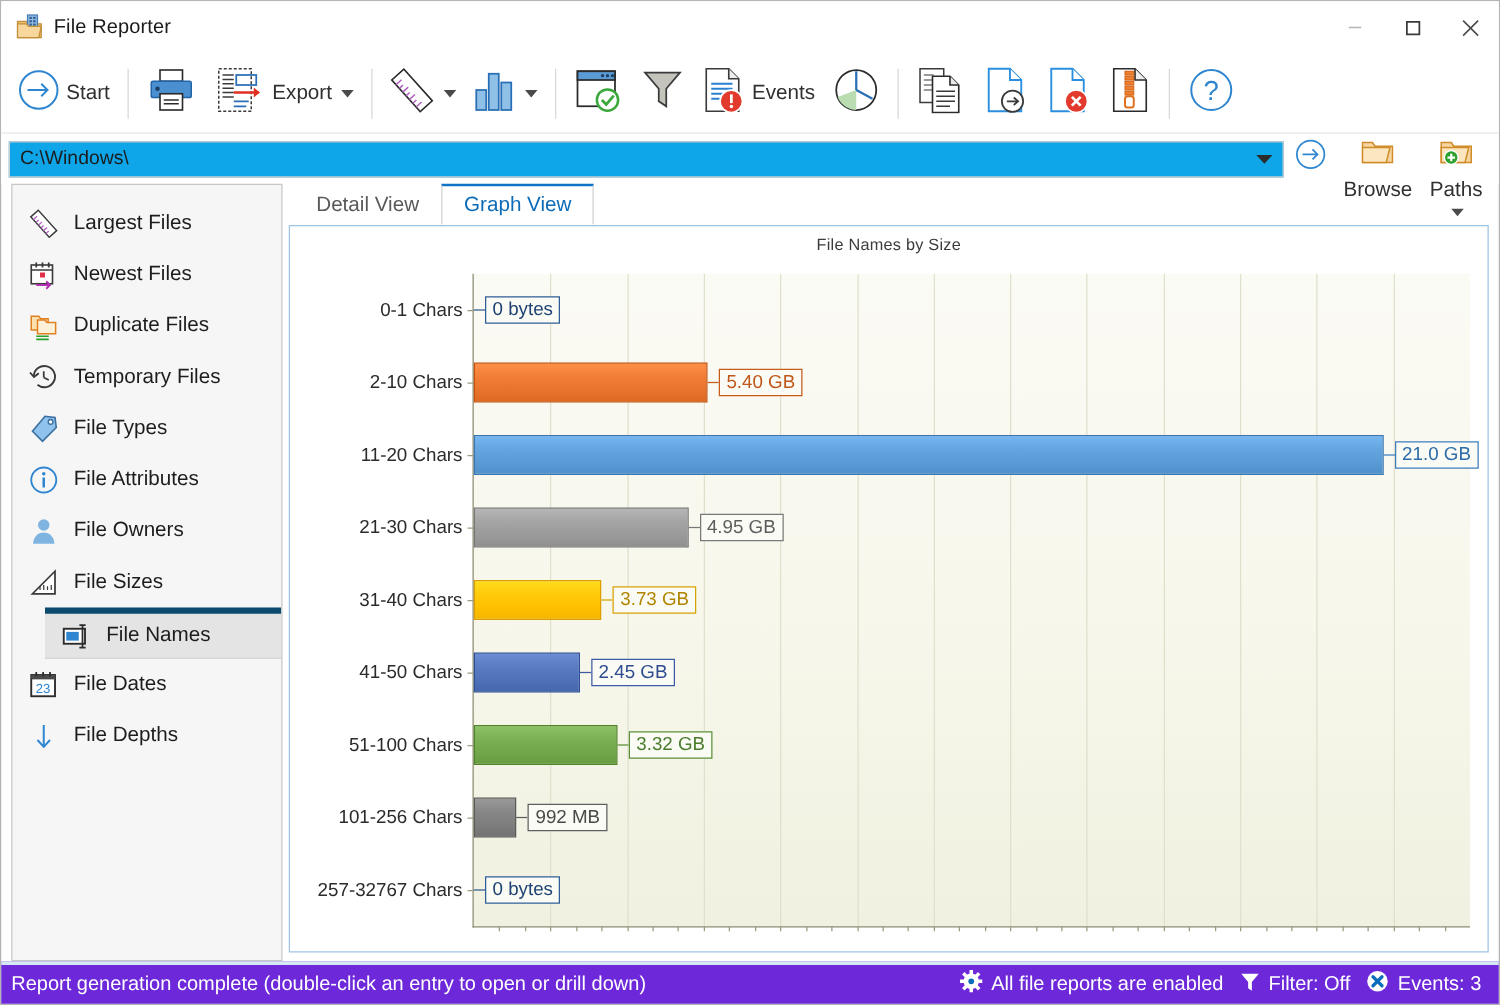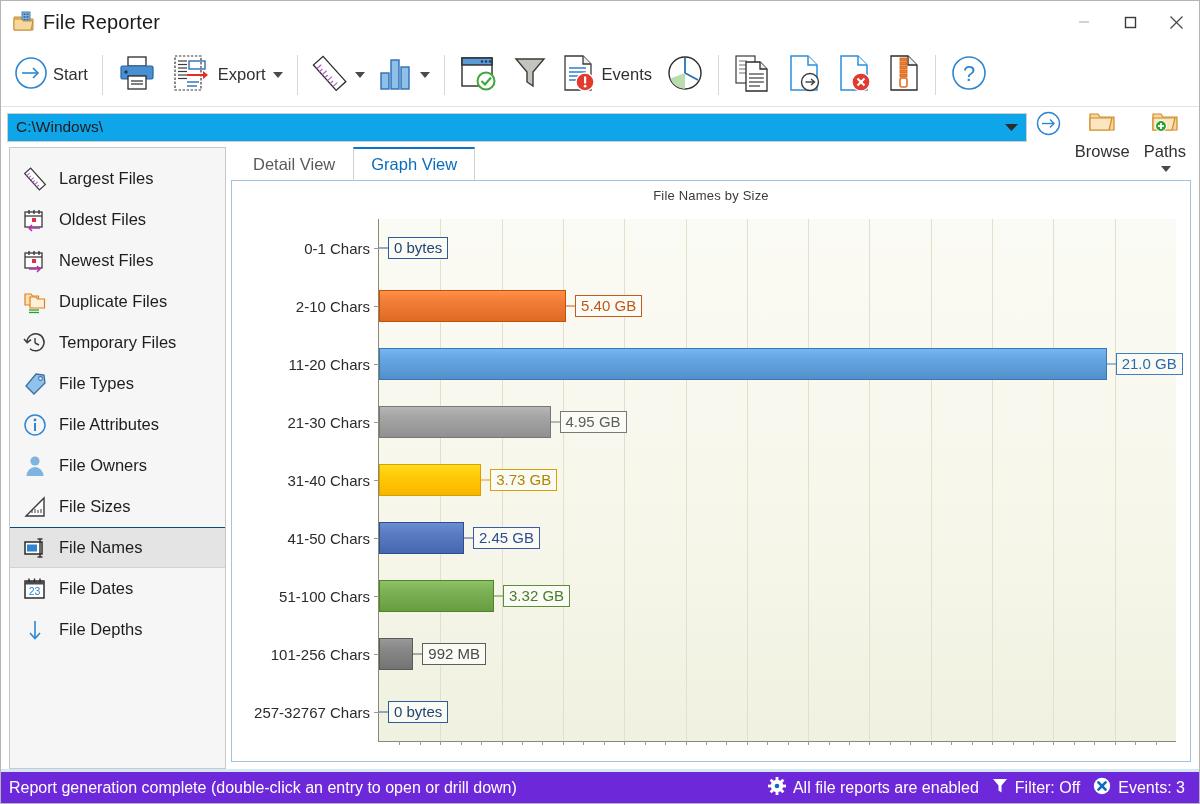--- a/index.html
+++ b/index.html
@@ -20,21 +20,21 @@
 
   
   .titlebar {
     height: 42px; flex: 0 0 42px;
     display: flex; align-items: center;
     background: #ffffff;
     padding-left: 12px;
   }
   .title-icon { width: 22px; height: 22px; position: relative; flex: 0 0 22px; margin-right: 8px;}
   .title-text {
-    font-size: 20px; color: #1a1a1a; letter-spacing: .1px;
+    font-size: 16px; color: #1a1a1a; letter-spacing: .1px;
   }
   .win-buttons { margin-left: auto; display: flex; height: 42px; }
   .win-btn {
     width: 46px; height: 42px;
     display: flex; align-items: center; justify-content: center;
     color: #4a4a4a;
   }
 
   
   .toolbar {
@@ -85,21 +85,21 @@
     background: #f6f6f6;
     padding-top: 10px;
     overflow: hidden;
   }
   .side-item {
     height: 41px; display: flex; align-items: center;
     padding-left: 13px; gap: 12px;
   }
   .side-item .s-icon { width: 24px; height: 24px; flex: 0 0 24px; display:flex;align-items:center;justify-content:center;text-align:right;}
   .side-item .s-label { font-size: 16.5px; color: #1d1d1d; }
-  .side-item.selected { background: #e4e4e4; border-top:1px solid #0c4a6e; border-bottom:1px solid #d2d2d2; }
+  .side-item.selected { background: #e4e4e4; border-top:5px solid #0c4a6e; border-bottom:1px solid #d2d2d2;margin-left:26px; }
 
   
   .right-pane { flex: 1 1 auto; display: flex; flex-direction: column; min-width:0; padding-left:5px;}
   .tabs { height: 33px; flex:0 0 33px; display:flex; align-items:flex-end; padding-left: 4px; }
   .tab {
     height: 31px; padding: 0 17px;
     display: flex; align-items: center;
     font-size: 16.5px; color: #5a5a5a;
     border: 1px solid transparent;
   }
@@ -484,39 +484,20 @@
                   <line x1="8" y1="7" x2="11" y2="7"></line>
                   <line x1="8" y1="10" x2="12" y2="10"></line>
                   <line x1="8" y1="13" x2="11" y2="13"></line>
                   <line x1="8" y1="16" x2="12" y2="16"></line>
                   <line x1="8" y1="19" x2="11" y2="19"></line>
                 </g>
               </g>
             </svg>
           </span>
           <span class="s-label">Largest Files</span>
-        </div>
-        <div class="side-item">
-          <span class="s-icon">
-            <svg width="24" height="24" viewBox="0 0 24 24">
-              <rect x="2" y="4" width="17" height="15" fill="#fff" stroke="#3a3a3a" stroke-width="1.3"></rect>
-              <line x1="2" y1="8" x2="19" y2="8" stroke="#3a3a3a" stroke-width="1.3"></line>
-              <g stroke="#3a3a3a" stroke-width="1.4">
-                <line x1="6" y1="2" x2="6" y2="6"></line>
-                <line x1="11" y1="2" x2="11" y2="6"></line>
-                <line x1="16" y1="2" x2="16" y2="6"></line>
-              </g>
-              <rect x="9" y="10" width="4" height="4" fill="#e0304a"></rect>
-              <g stroke="#b030b0" stroke-width="1.5">
-                <line x1="6" y1="20" x2="17" y2="20"></line>
-                <polyline points="9,17 6,20 9,23" fill="none"></polyline>
-              </g>
-            </svg>
-          </span>
-          <span class="s-label">Oldest Files</span>
         </div>
         <div class="side-item">
           <span class="s-icon">
             <svg width="24" height="24" viewBox="0 0 24 24">
               <rect x="2" y="4" width="17" height="15" fill="#fff" stroke="#3a3a3a" stroke-width="1.3"></rect>
               <line x1="2" y1="8" x2="19" y2="8" stroke="#3a3a3a" stroke-width="1.3"></line>
               <g stroke="#3a3a3a" stroke-width="1.4">
                 <line x1="6" y1="2" x2="6" y2="6"></line>
                 <line x1="11" y1="2" x2="11" y2="6"></line>
                 <line x1="16" y1="2" x2="16" y2="6"></line>

